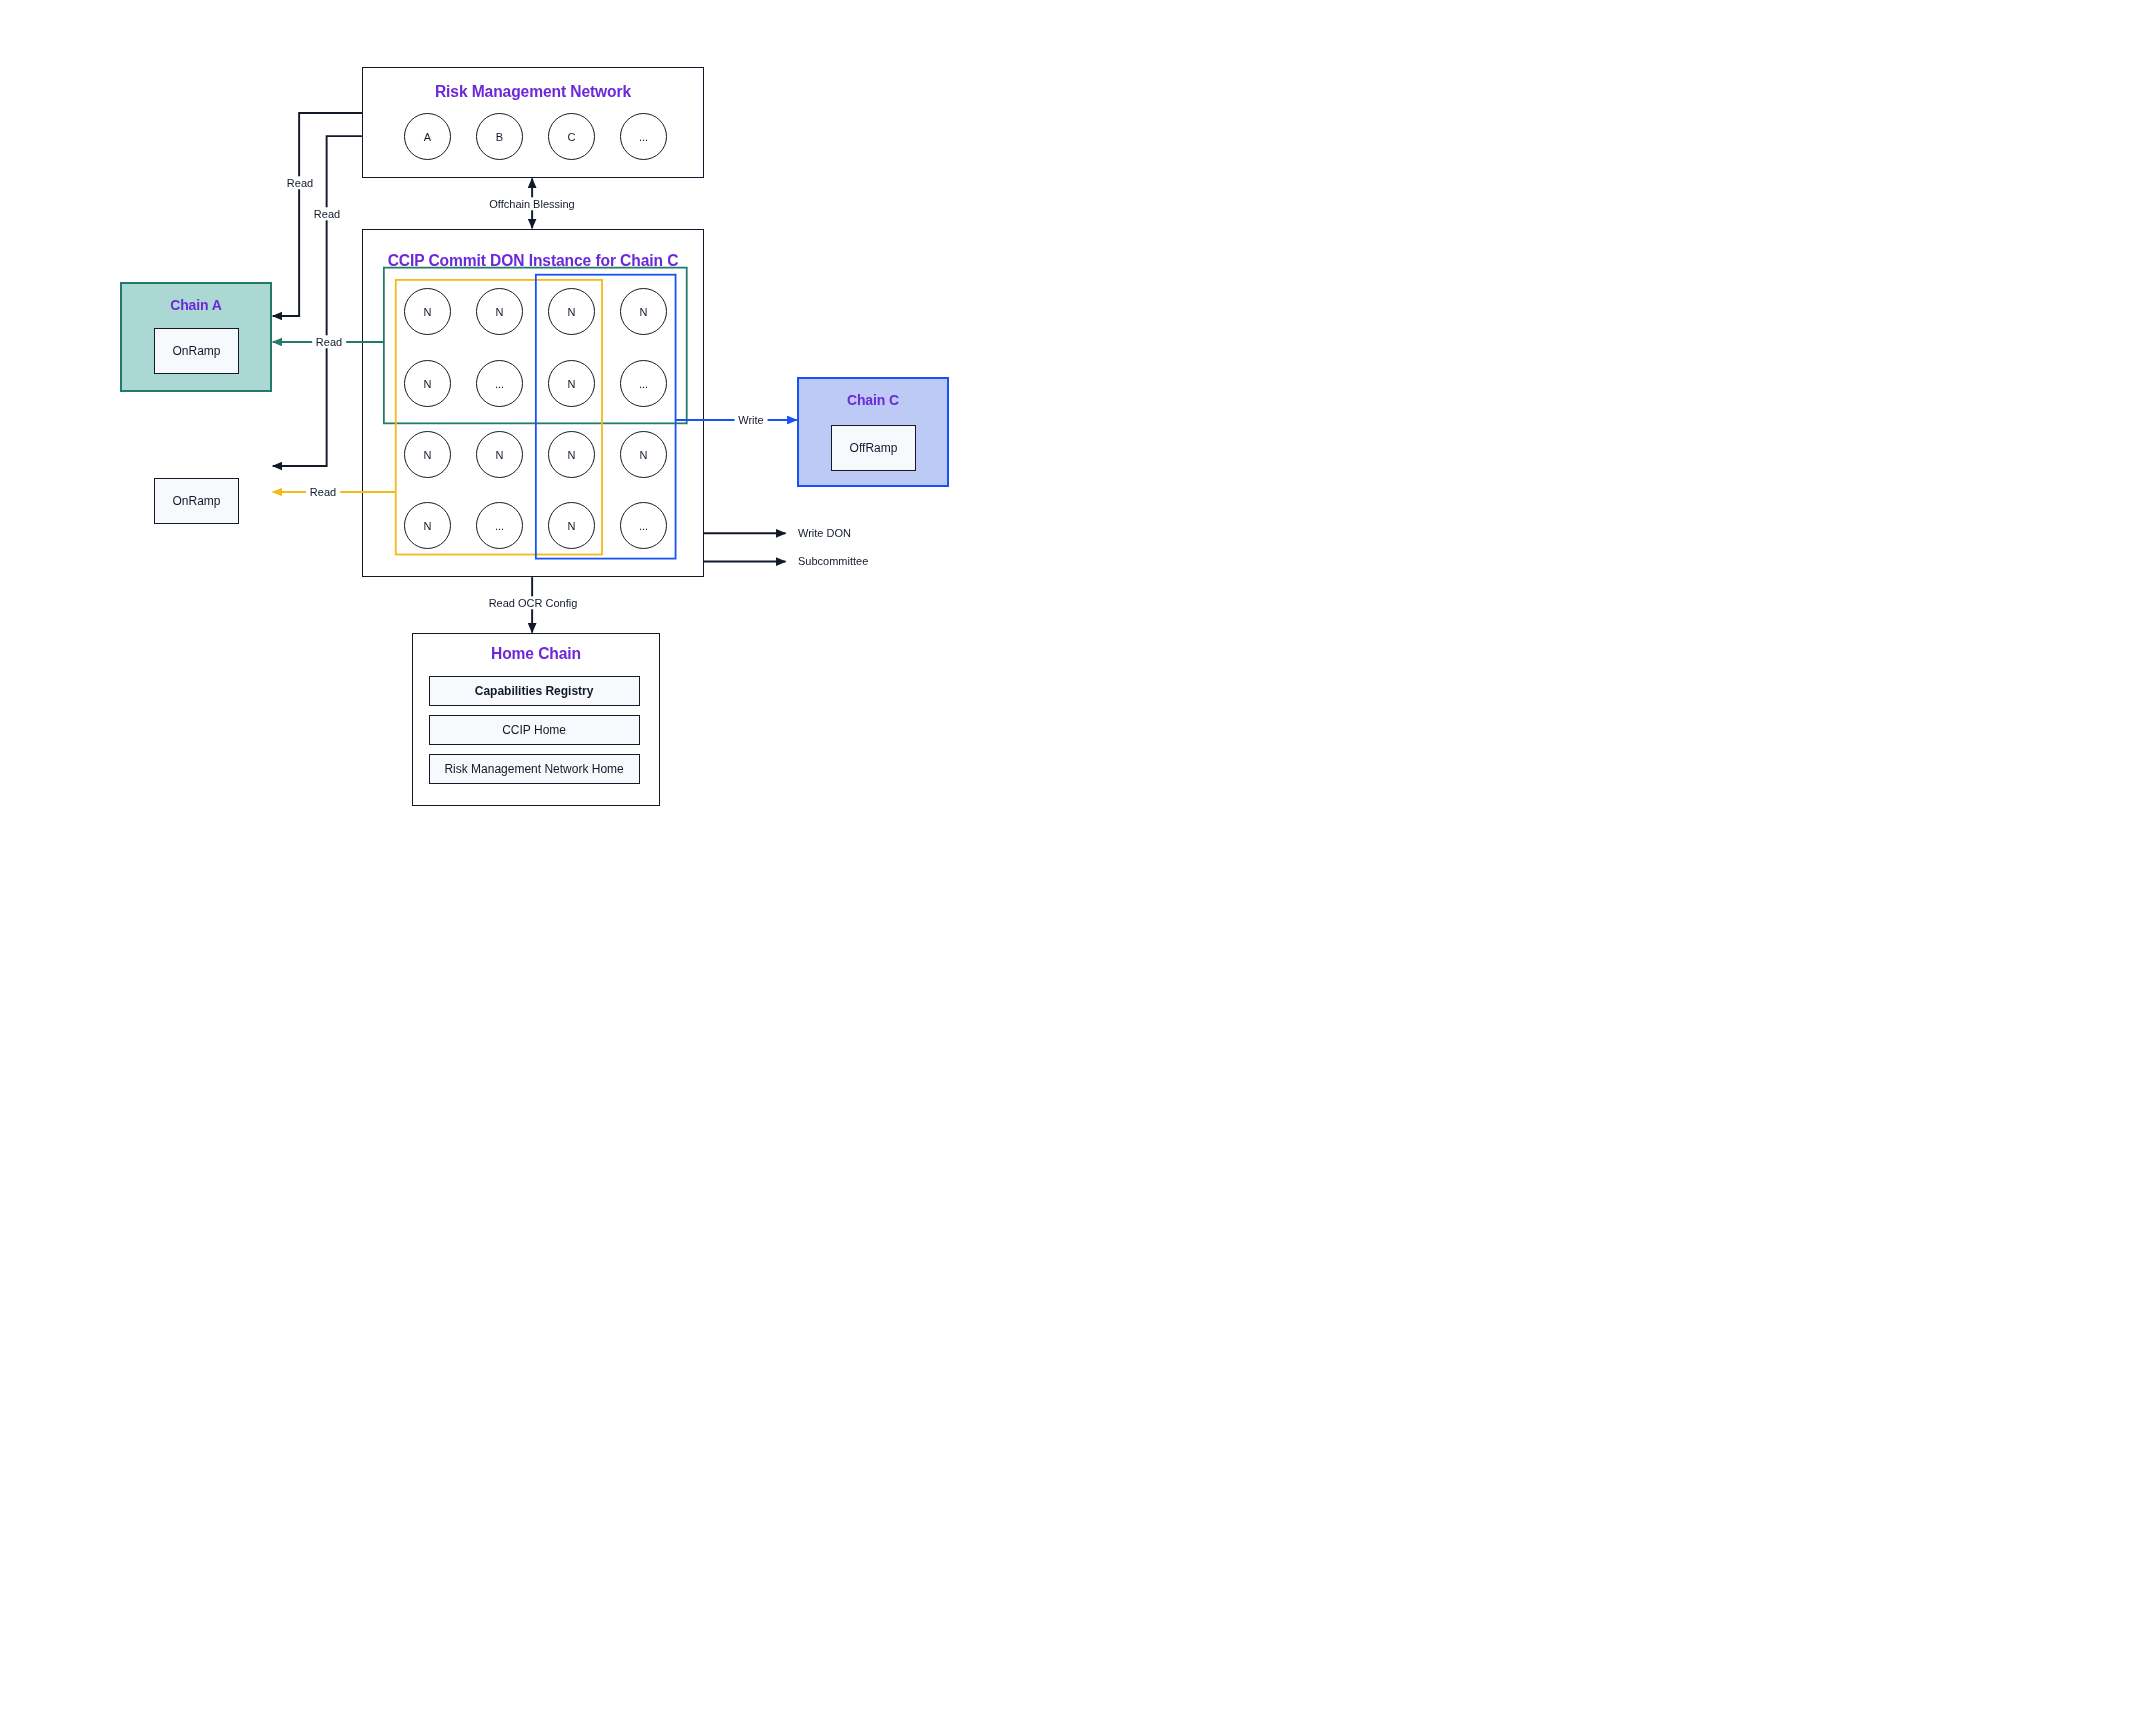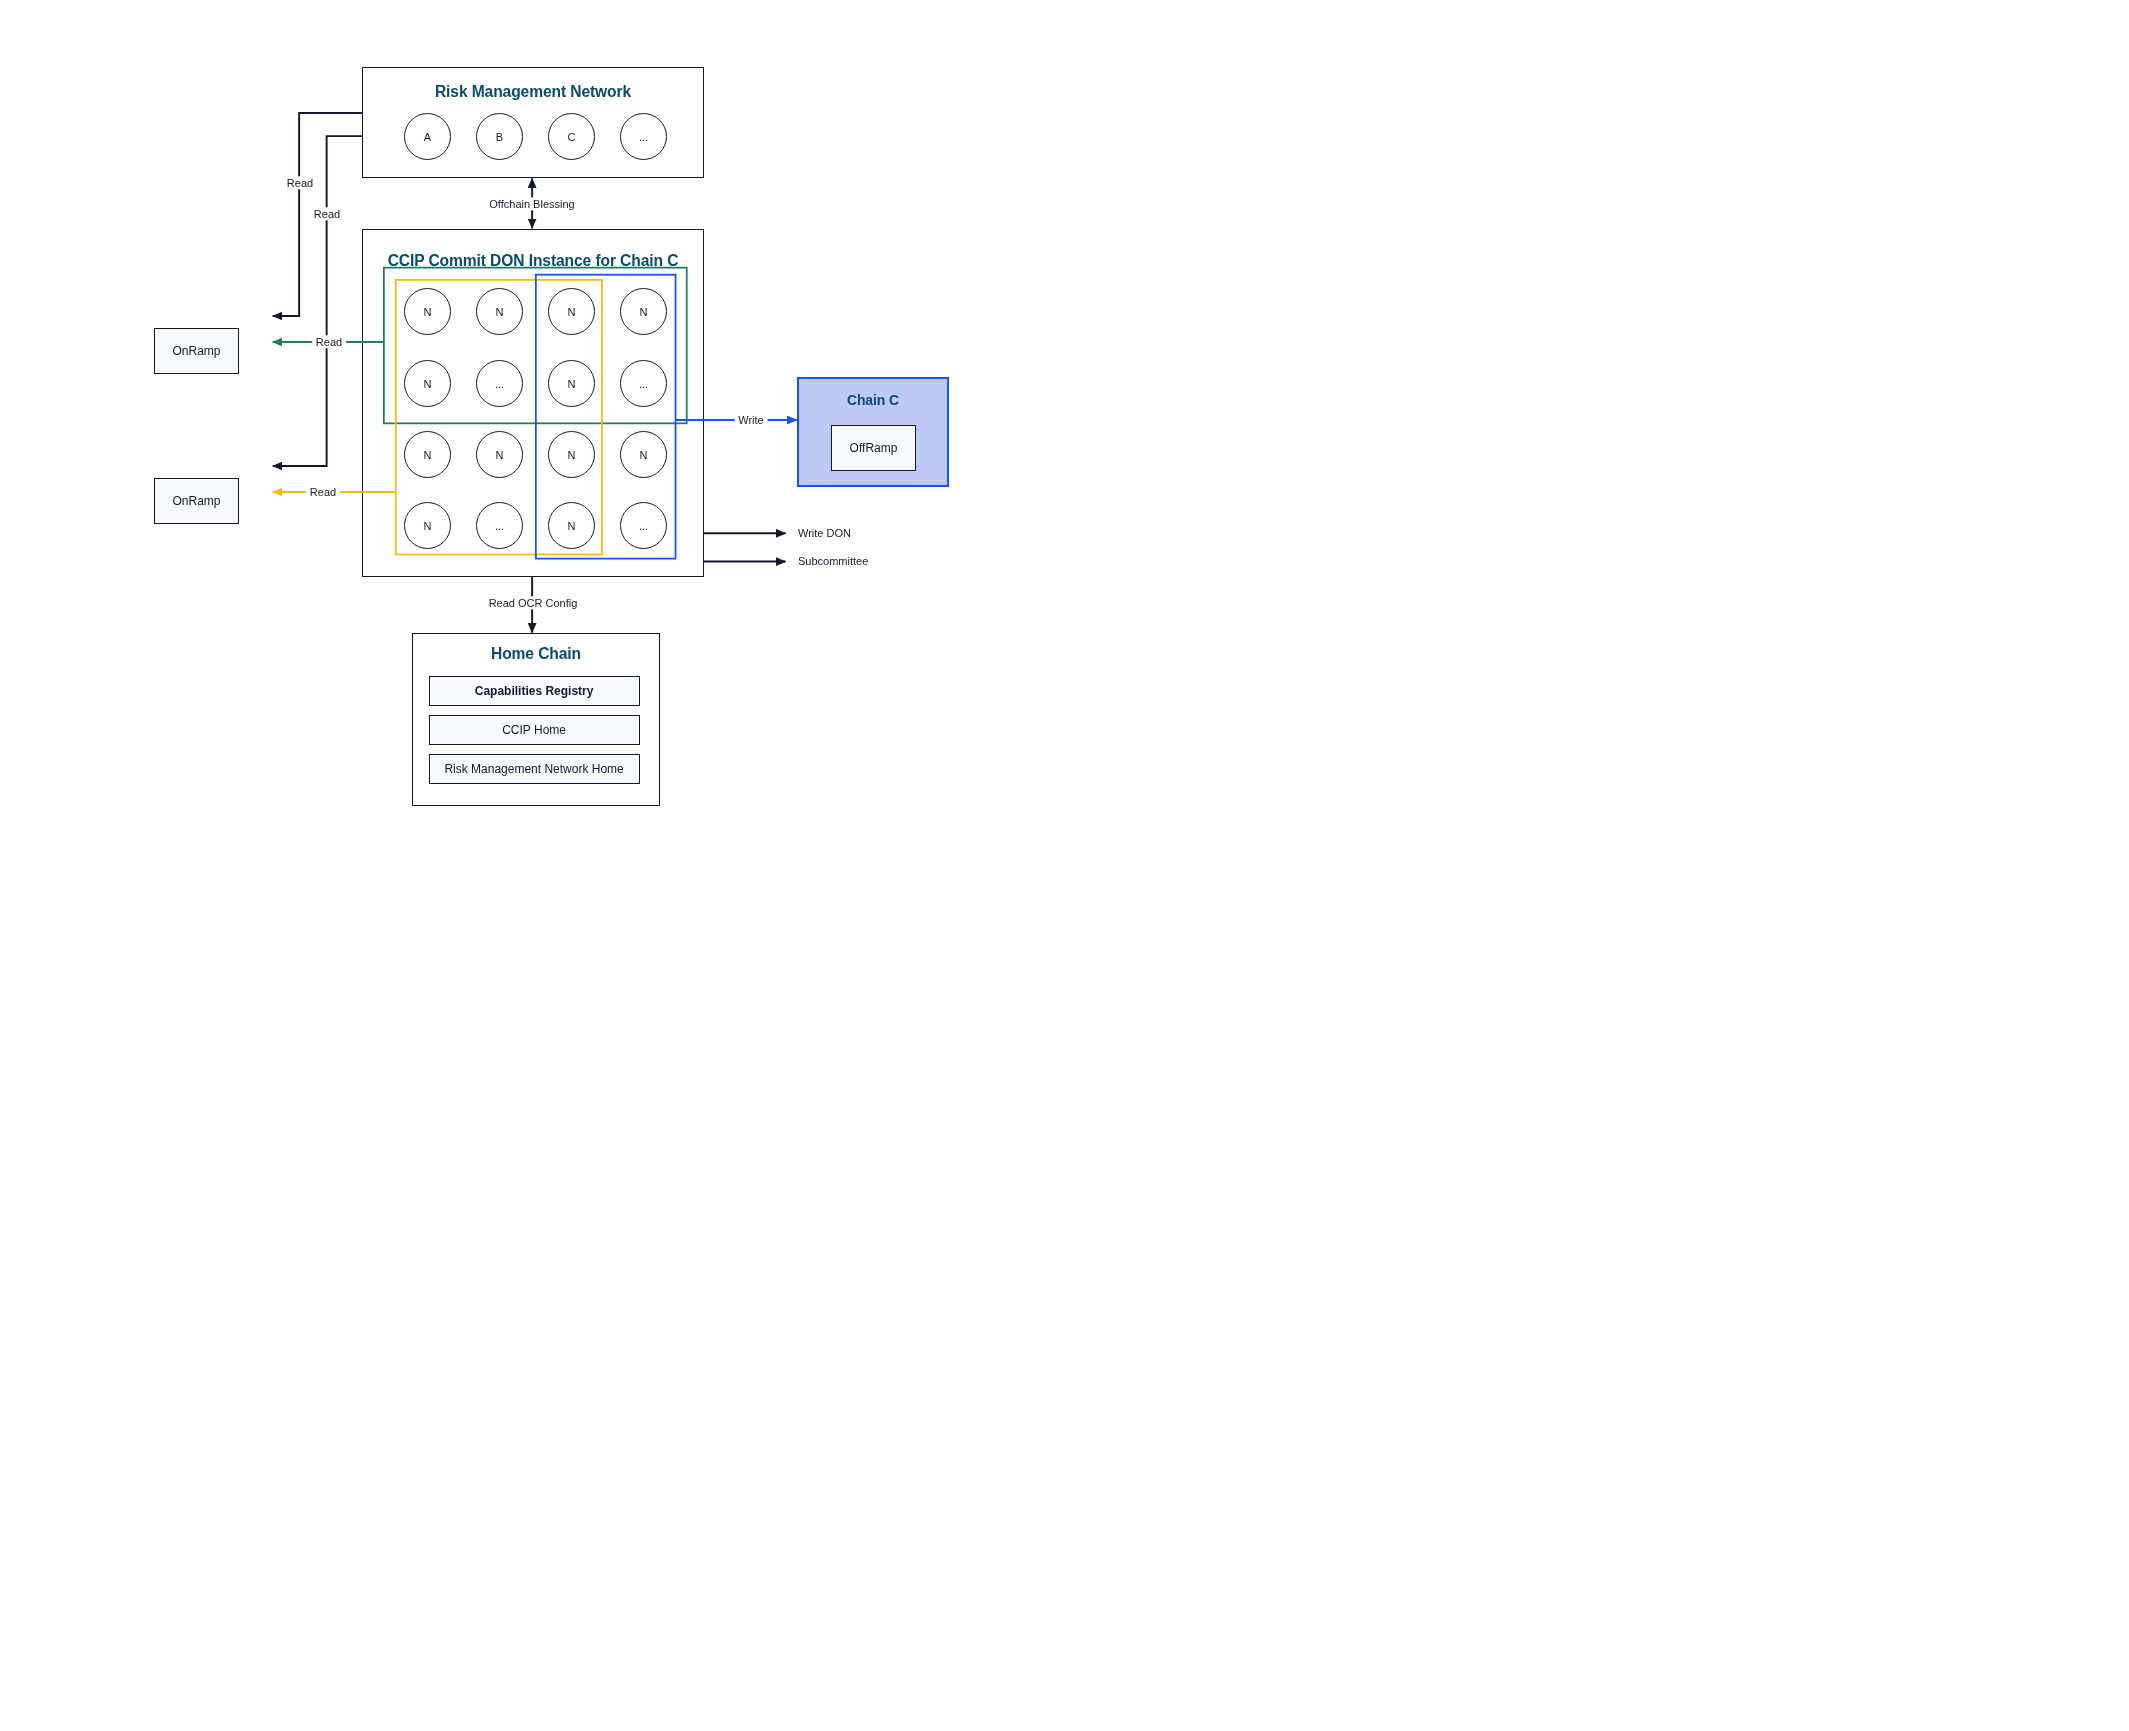--- a/index.html
+++ b/index.html
@@ -1,20 +1,20 @@
 <!DOCTYPE html>
 <html style="font-size:12px"><head>
 <meta charset="utf-8">
 <style>
   html,body{margin:0;padding:0;background:#ffffff;}
   body{font-family:"Liberation Sans","DejaVu Sans",sans-serif;color:#121a2a;}
   #canvas{position:relative;width:1065px;height:866px;background:#ffffff;overflow:hidden;}
 
   .box{position:absolute;box-sizing:border-box;background:#ffffff;border:1.9px solid #121a2a;}
-  .box-title{text-align:center;font-weight:700;letter-spacing:-0.1px;font-size:15.6px;color:#0c4a6e;}
+  .box-title{text-align:center;font-weight:700;letter-spacing:-0.1px;font-size:15.6px;color:#6d28d9;}
 
   .chain{position:absolute;box-sizing:border-box;}
   .chain .box-title{font-size:14px;margin-top:13.4px;}
   .chain-a{background:#acd8d3;border:2.2px solid #24796b;}
   .chain-b{background:#fde092;border:2.2px solid #f5ba16;}
   .chain-c{background:#bdcaf6;border:2.2px solid #1851f4;}
 
   .panel{position:absolute;box-sizing:border-box;background:#f8f9fd;border:1.6px solid #121a2a;
          display:flex;align-items:center;justify-content:center;font-size:12px;color:#121a2a;}
 
@@ -94,20 +94,23 @@
         <span>...</span>
       </div>
     <div class="node" style="left:185px;top:272px;">
         <span>N</span>
       </div>
     <div class="node" style="left:257px;top:272px;">
         <span>...</span>
       </div>
   </div>
 
+  <div class="chain chain-a" style="left:120px;top:282px;width:152px;height:110px;">
+    <div class="box-title">Chain A</div>
+  </div>
   <div class="panel" style="left:154px;top:328px;width:85px;height:46px;">
     <span>OnRamp</span>
   </div>
 
   <div class="panel" style="left:154px;top:478px;width:85px;height:46px;">
     <span>OnRamp</span>
   </div>
 
   <div class="chain chain-c" style="left:797px;top:377px;width:152px;height:110px;">
     <div class="box-title">Chain C</div>

